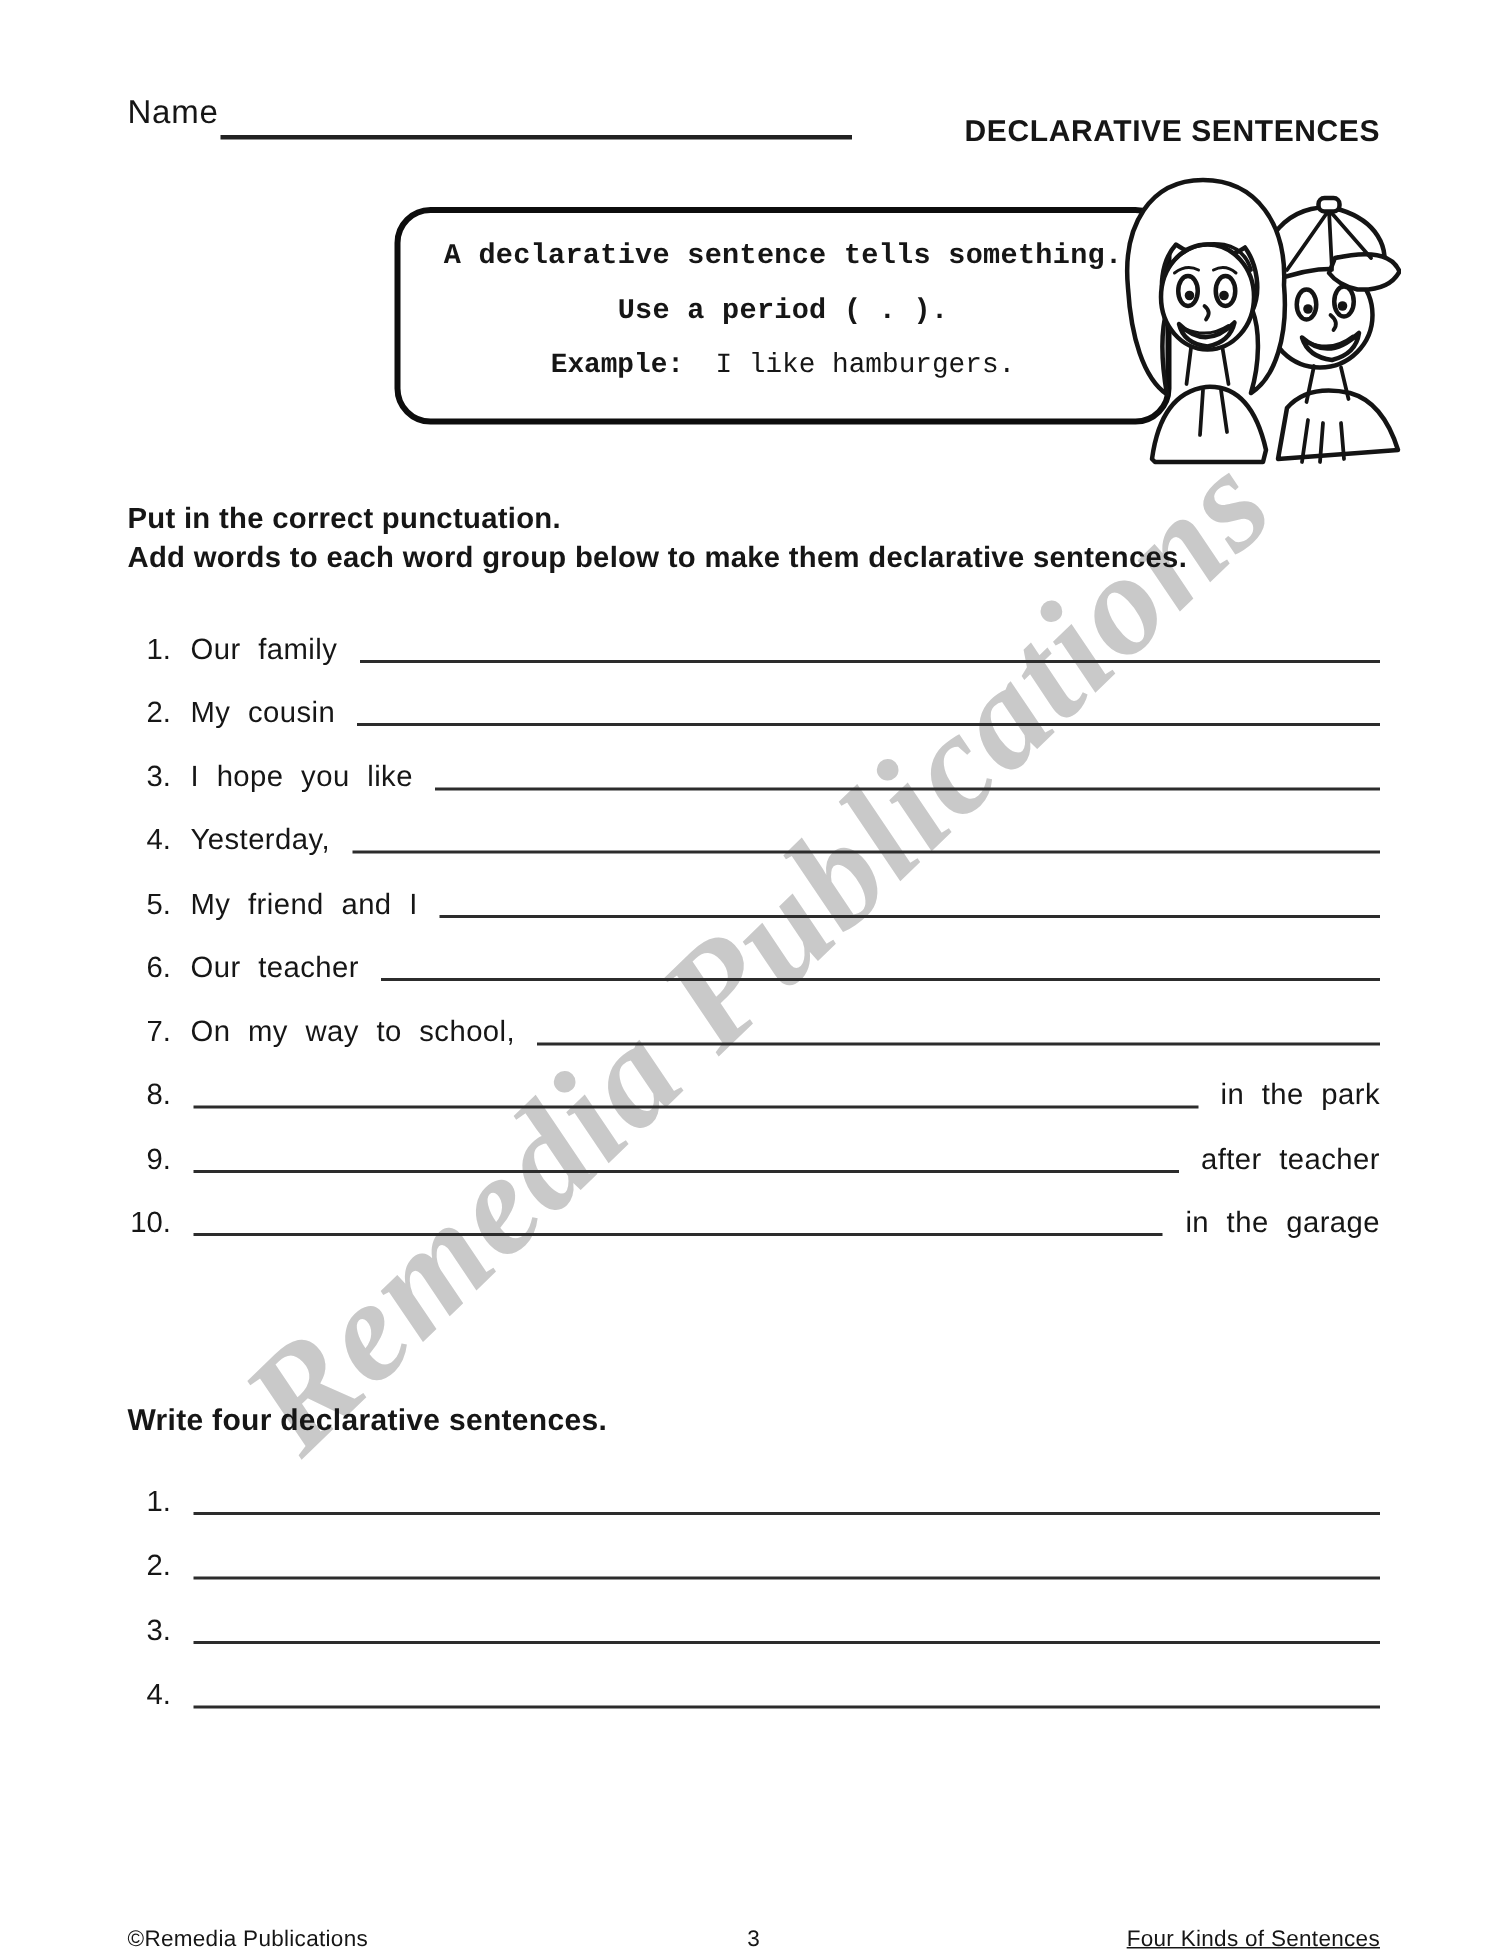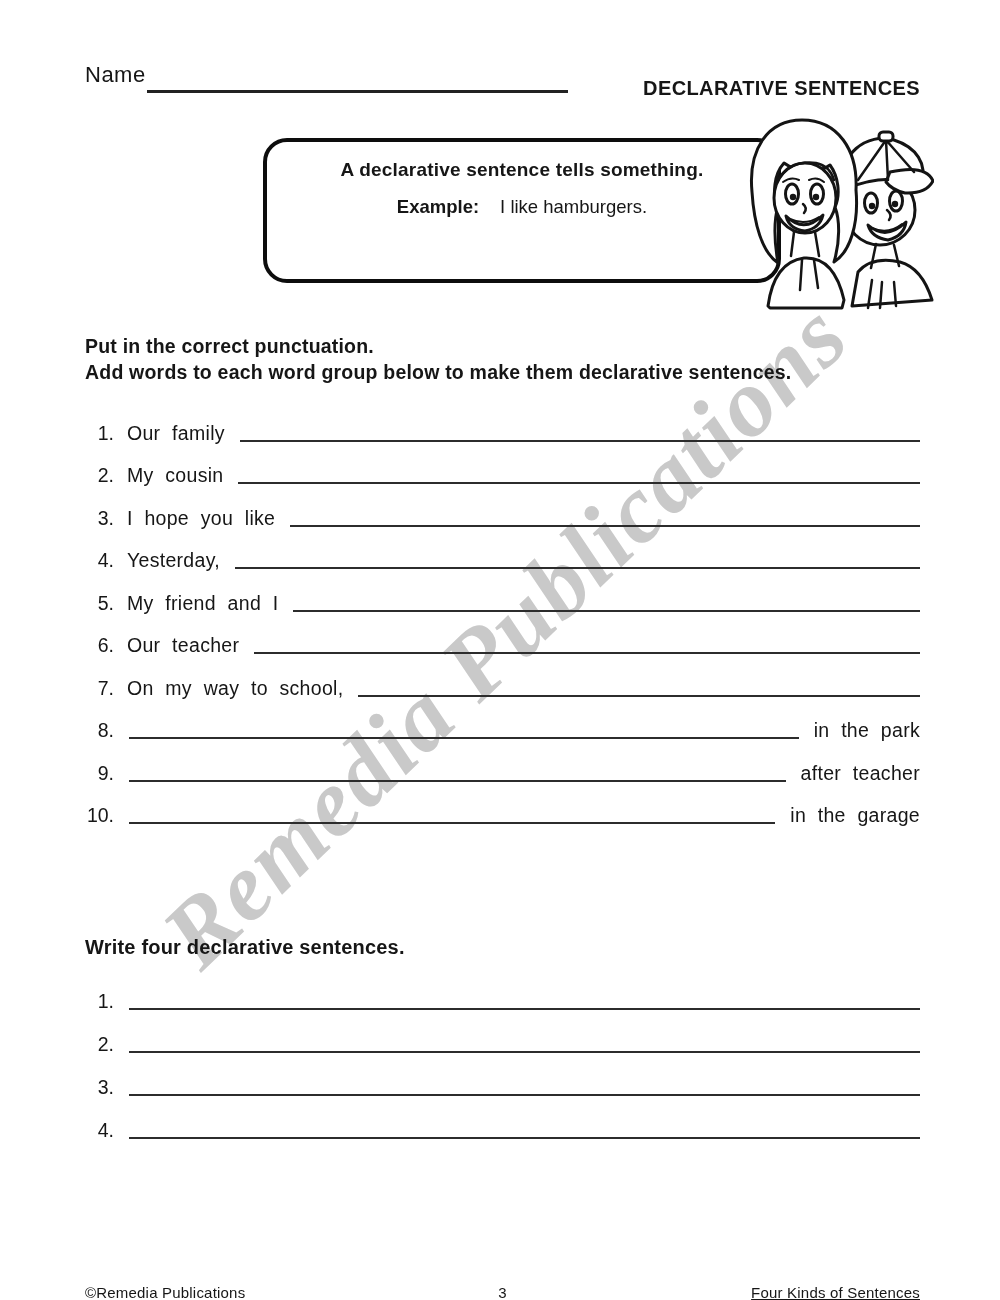--- a/index.html
+++ b/index.html
@@ -33,20 +33,21 @@
   .name-row{left:85px;top:62px;font-size:22px;letter-spacing:0.5px;}
   .name-underline{left:147px;top:90px;width:421px;height:0;border-bottom:3px solid #222;}
   .doc-title{right:80px;top:77px;font-size:20px;font-weight:bold;letter-spacing:0.4px;}
   
   .rule-box{
     left:263px;top:138px;width:518px;height:145px;
     border:4px solid #0d0d0d;border-radius:24px;
     box-sizing:border-box;
     text-align:center;
     padding-top:17px;
+    font-family:Liberation Mono, monospace;
   }
   .rule-line{font-size:19px;font-weight:bold;margin-bottom:15px;letter-spacing:0.2px;}
   .rule-example{font-size:18.5px;}
   .rule-example .ex-label{font-weight:bold;margin-right:21px;}
   
   .instructions{left:85px;top:333px;width:850px;font-size:19.5px;font-weight:bold;line-height:26px;letter-spacing:0.2px;}
   
   .wg-list{left:80px;top:402px;width:840px;}
   .wr-list{left:80px;top:970px;width:840px;}
   .row{display:flex;align-items:flex-end;height:42.5px;}
@@ -73,20 +74,21 @@
 <div class="page">
 
   <div class="watermark">Remedia Publications</div>
 
   <div class="layer name-row">Name</div>
   <div class="layer name-underline"></div>
   <div class="layer doc-title">DECLARATIVE SENTENCES</div>
 
   <div class="layer rule-box">
     <div class="rule-line">A declarative sentence tells something.</div>
+    <div class="rule-line">Use a period ( . ).</div>
     <div class="rule-example">
       <span class="ex-label">Example:</span><span>I like hamburgers.</span>
     </div>
   </div>
 
   <div class="layer kids">
     <svg viewBox="0 0 212 200" xmlns="http://www.w3.org/2000/svg">
       <g fill="#ffffff" stroke="#141414" stroke-width="3" stroke-linecap="round" stroke-linejoin="round">
 
         <path d="M210,190 Q200,158 178,152 Q150,146 136,162 L130,196 Z"></path>

